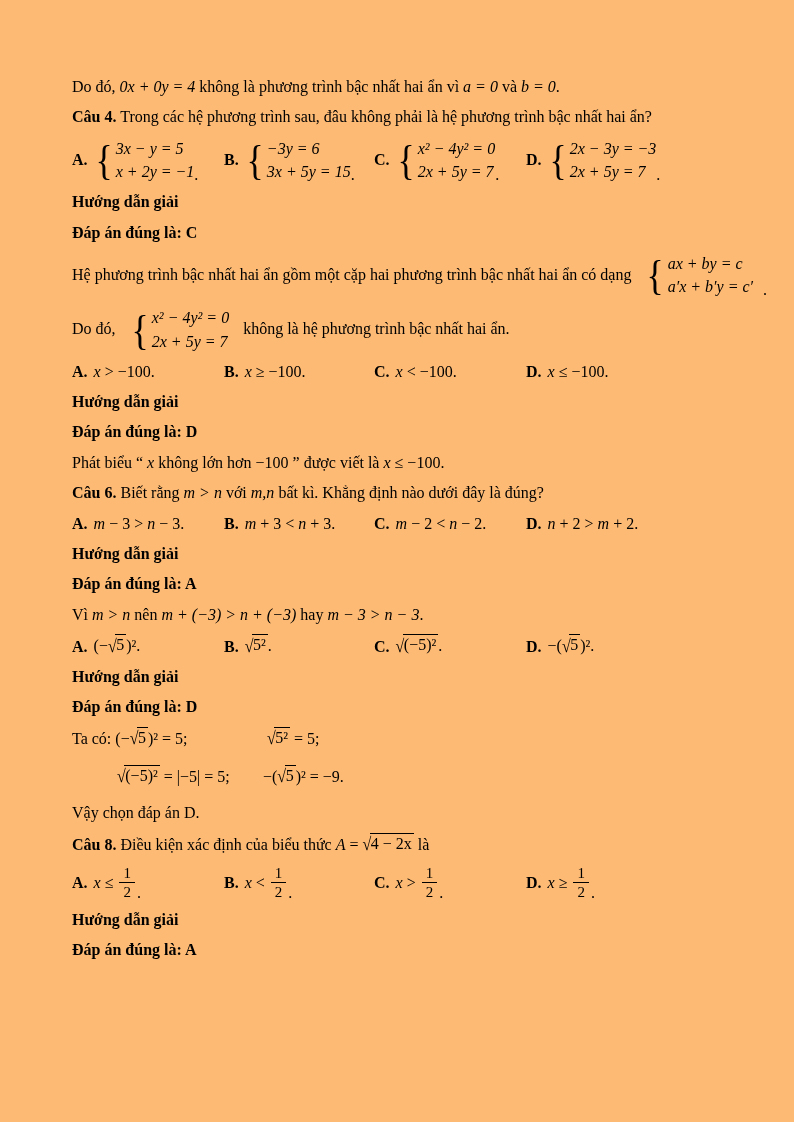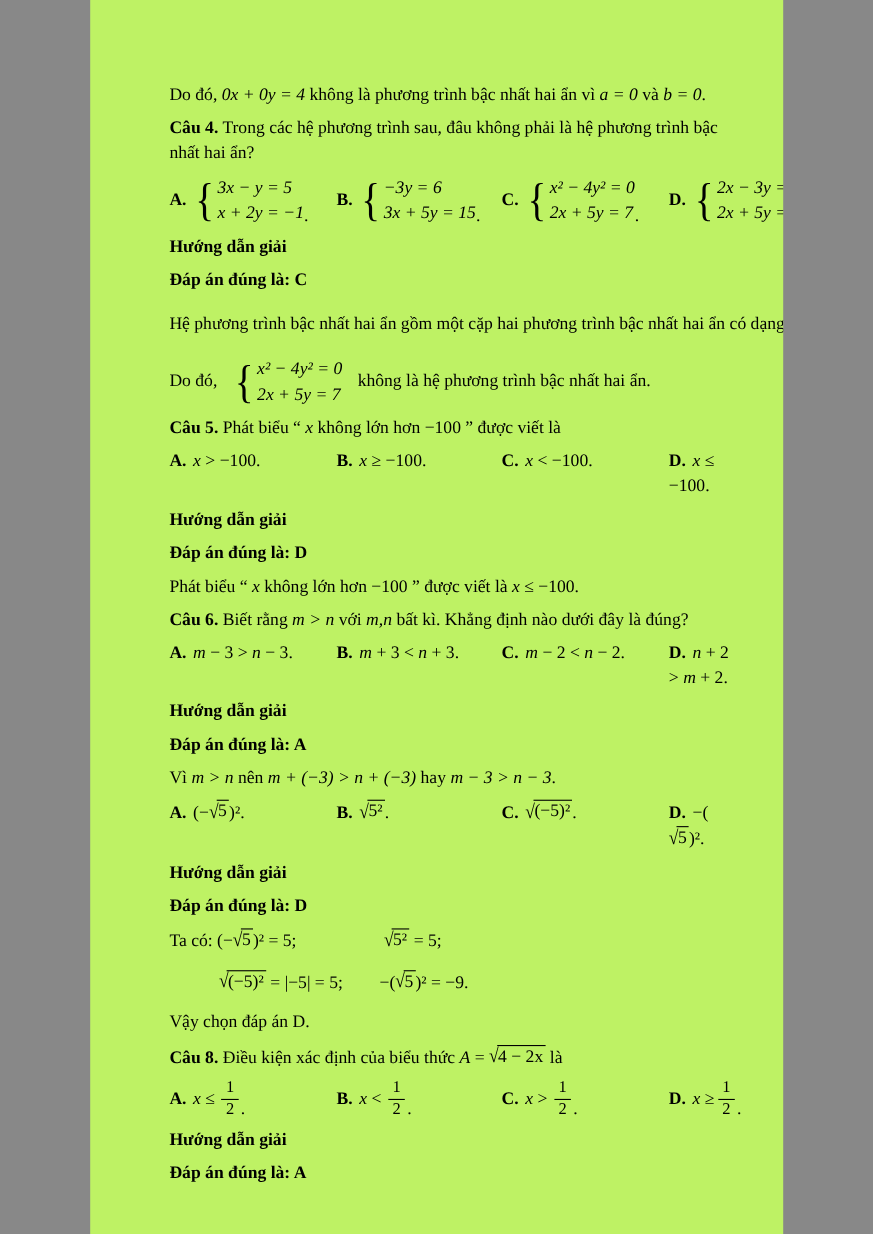--- a/index.html
+++ b/index.html
@@ -1,17 +1,17 @@
 <!DOCTYPE html>
 <html><head>
 <meta charset="utf-8">
 <style>
   html,body{margin:0;padding:0;background:#888;}
   .page{
-    width:630px;height:1122px;margin:0 auto;background:#bef264;
+    width:794px;height:1122px;margin:0 auto;background:#fdba74;
     box-sizing:border-box;padding:76px 38px 0 72px;overflow:hidden;
     font-family:"Liberation Serif","DejaVu Serif",serif;
     font-size:16px;line-height:1.4;color:#000;
   }
   .line{margin:0 0 8px 0;}
   .bold{font-weight:bold;}
   .m{font-style:italic;}
   b.ol{font-weight:bold;margin-right:6px;}
   
   .opts{display:grid;grid-template-columns:152px 150px 152px 1fr;align-items:baseline;margin:0 0 8px 0;}
@@ -96,31 +96,30 @@
         </span>
         <span class="low">.</span>
       </div>
   </div>
 
   <p class="line bold">Hướng dẫn giải</p>
   <p class="line bold">Đáp án đúng là: C</p>
 
   <div class="flexc">
       <span class="seg">Hệ phương trình bậc nhất hai ẩn gồm một cặp hai phương trình bậc nhất hai ẩn có dạng </span>
-      <span class="cases"><span class="br">{</span></span>
+      <span class="cases"><span class="br">{</span><span class="rows"><span class="r">ax + by = c</span><span class="r">a′x + b′y = c′</span></span></span>
       <span class="low">.</span>
     </div>
 
   <div class="flexc">
       <span class="seg">Do đó, </span>
       <span class="cases"><span class="br">{</span><span class="rows"><span class="r">x² − 4y² = 0</span><span class="r">2x + 5y = 7</span></span></span>
       <span class="seg"> không là hệ phương trình bậc nhất hai ẩn.</span>
     </div>
 
-  <p class="line"><b>Câu 5.</b><span class="seg"> Phát biểu “ </span><span class="seg m">x</span><span class="seg"> không lớn hơn −100 ” được viết là</span></p>
 
   <div class="opts">
     <div class="cell"><b class="ol">A.</b><span class="m">x</span><span class="seg"> &gt; −100.</span></div>
     <div class="cell"><b class="ol">B.</b><span class="m">x</span><span class="seg"> ≥ −100.</span></div>
     <div class="cell"><b class="ol">C.</b><span class="m">x</span><span class="seg"> &lt; −100.</span></div>
     <div class="cell"><b class="ol">D.</b><span class="m">x</span><span class="seg"> ≤ −100.</span></div>
   </div>
 
   <p class="line bold">Hướng dẫn giải</p>
   <p class="line bold">Đáp án đúng là: D</p>

